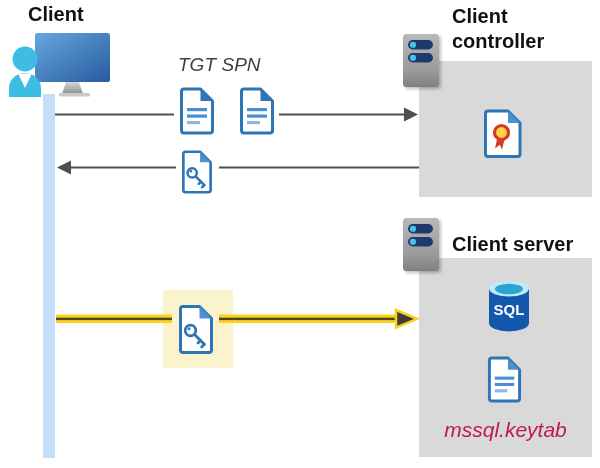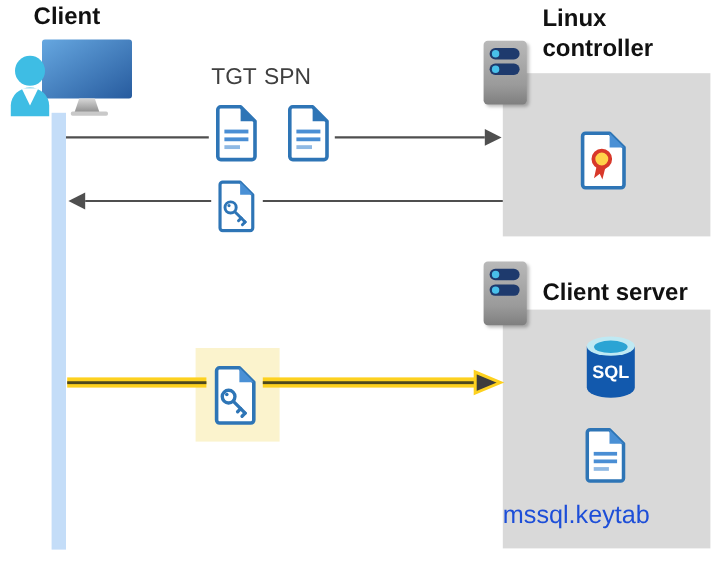--- a/index.html
+++ b/index.html
@@ -6,21 +6,21 @@
   #canvas{
     position:relative;width:600px;height:468px;background:#ffffff;
     font-family:"Liberation Sans",sans-serif;overflow:hidden;
   }
   .abs{position:absolute;}
   .title{font-size:20px;font-weight:700;color:#111;line-height:25px;}
   .small-label{font-size:19px;font-weight:400;color:#3f3f3f;}
   .box{background:#d9d9d9;}
   .lifeline{background:#c4ddf8;}
   .highlight{background:#fbf3cd;}
-  .center{text-align:left;}
+  .center{text-align:center;font-style:italic;}
   .shadowed{filter:drop-shadow(2px 2px 1.5px rgba(0,0,0,0.25));}
   svg{display:block;}
 </style>
 </head>
 <body>
 
 <div id="canvas">
 
   <div class="abs box" style="left:419px;top:61px;width:173px;height:136px;"></div>
   <div class="abs box" style="left:419px;top:258px;width:173px;height:199px;"></div>
@@ -121,21 +121,21 @@
         <stop offset="1" stop-color="#7f7f7f"></stop>
       </linearGradient>
     </defs>
     <rect x="1" y="1" width="36" height="53" rx="3.5" fill="url(#gsrv1)"></rect>
     <rect x="6" y="7" width="25" height="9.5" rx="4.75" fill="#1e3a6d"></rect>
     <circle cx="11" cy="11.75" r="3.1" fill="#49c0ea"></circle>
     <rect x="6" y="20" width="25" height="9.5" rx="4.75" fill="#1e3a6d"></rect>
     <circle cx="11" cy="24.75" r="3.1" fill="#49c0ea"></circle>
   </svg>
 
-  <div class="abs title" style="left:452px;top:4px;width:145px;">Linux controller</div>
+  <div class="abs title" style="left:452px;top:4px;width:145px;">Client controller</div>
 
   <svg class="abs" style="left:482px;top:109px;" width="44" height="50" viewBox="0 0 44 50">
     <path d="M6,2 H26 L38,14 V45 a2.5,2.5 0 0 1 -2.5,2.5 H6 A2.5,2.5 0 0 1 3.5,45 V4.5 A2.5,2.5 0 0 1 6,2 Z" fill="#ffffff" stroke="#2e75b6" stroke-width="3" stroke-linejoin="round"></path>
     <path d="M26,2 L38,14 H26 Z" fill="#4a90d5"></path>
     <path d="M15.5,28 L13,39.5 L17.8,35.8 L20,40.5 L23,28.5 Z" fill="#d8382a"></path>
     <circle cx="19.5" cy="23.5" r="7" fill="#ffd24a" stroke="#d8382a" stroke-width="3.2"></circle>
   </svg>
 
   <svg class="abs shadowed" style="left:402px;top:217px;" width="38" height="55" viewBox="0 0 38 55">
     <rect x="1" y="1" width="36" height="53" rx="3.5" fill="url(#gsrv1)"></rect>
@@ -155,15 +155,15 @@
   </svg>
 
   <svg class="abs" style="left:486px;top:356px;" width="37" height="47" viewBox="0 0 38 48">
     <path d="M6,2 H22.5 L34.5,14 V43.5 a2.5,2.5 0 0 1 -2.5,2.5 H6 a2.5,2.5 0 0 1 -2.5,-2.5 V4.5 A2.5,2.5 0 0 1 6,2 Z" fill="#ffffff" stroke="#2e75b6" stroke-width="3" stroke-linejoin="round"></path>
     <path d="M22.5,2 L34.5,14 H22.5 Z" fill="#4a90d5"></path>
     <rect x="9" y="21" width="20" height="3.2" fill="#4a8ed4"></rect>
     <rect x="9" y="27.5" width="20" height="3.2" fill="#4a8ed4"></rect>
     <rect x="9" y="34" width="13" height="3.2" fill="#8fb9e4"></rect>
   </svg>
 
-  <div class="abs center" style="left:419px;top:418px;width:173px;font-size:21px;color:#1d4ed8;">mssql.keytab</div>
+  <div class="abs center" style="left:419px;top:418px;width:173px;font-size:21px;color:#be185d;">mssql.keytab</div>
 
 </div>
 
 </body></html>

